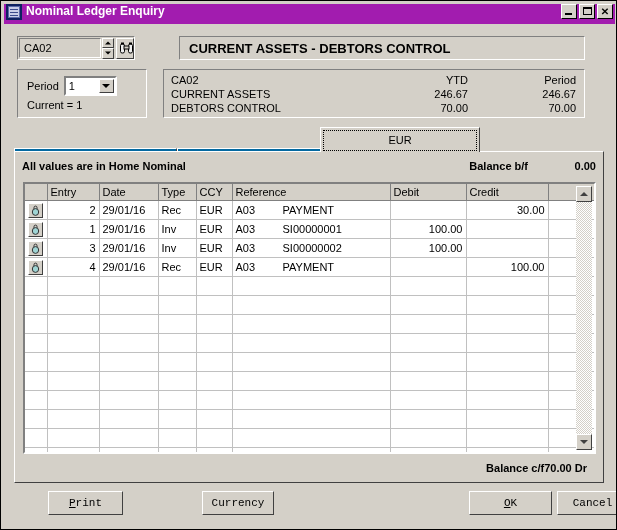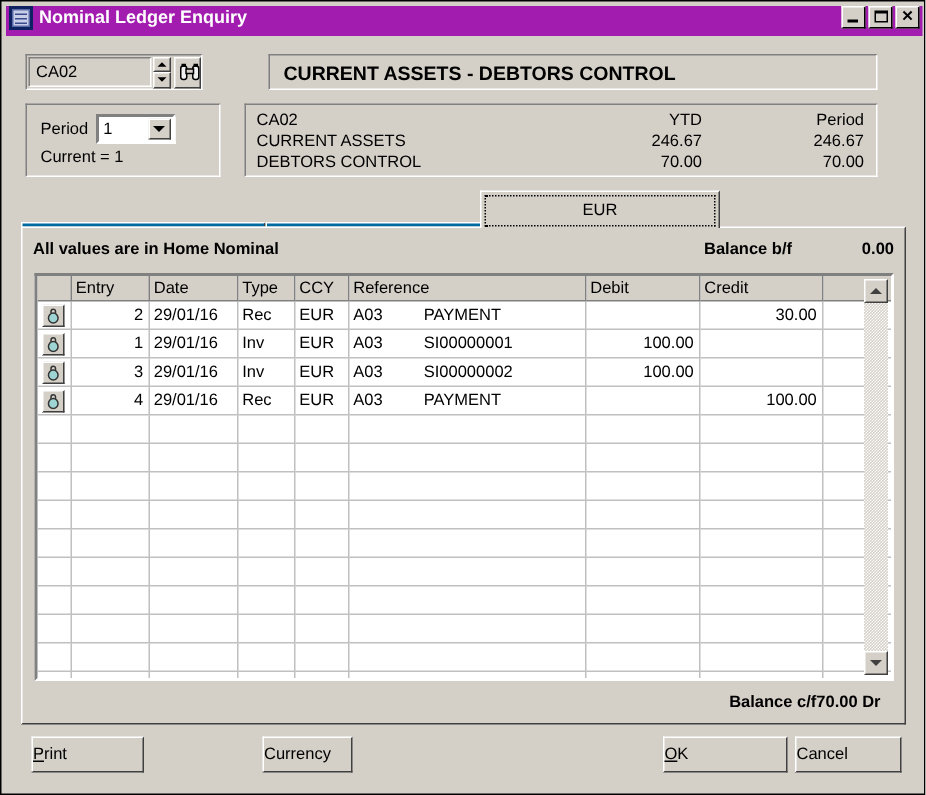--- a/index.html
+++ b/index.html
@@ -452,26 +452,28 @@
   
   .btn {
     position: absolute;
     height: 24px;
     background: #d4d0c8;
     border-top: 1px solid #ffffff;
     border-left: 1px solid #ffffff;
     border-right: 1px solid #404040;
     border-bottom: 1px solid #404040;
     box-sizing: border-box;
-    font-family: Liberation Sans, sans-serif;
+    font-family: Liberation Mono, monospace;
     font-size: 11px;
     color: #000;
     display: flex;
     align-items: center;
+    justify-content: center;
     cursor: default;
+    margin-left: 27px;
   }
   .btn .acc { text-decoration: underline; }
 </style>
 </head>
 <body>
 
 <div id="window">
 
   <div class="titlebar">
     <div class="title-icon">
@@ -791,21 +793,21 @@
 
     <div class="balance-cf">
       <span class="lbl">Balance c/f</span>
       <span>70.00 Dr</span>
     </div>
   </div>
 
   <div class="btn" style="left:20px; bottom:14px; width:75px">
     <span><span class="acc">P</span><span>rint</span></span>
   </div>
-  <div class="btn" style="left:174px; bottom:14px; width:60px">
+  <div class="btn" style="left:174px; bottom:14px; width:72px">
     <span>Currency</span>
   </div>
   <div class="btn" style="left:441px; bottom:14px; width:83px">
     <span><span class="acc">O</span><span>K</span></span>
   </div>
   <div class="btn" style="left:529px; bottom:14px; width:71px">
     <span>Cancel</span>
   </div>
 
 </div>

